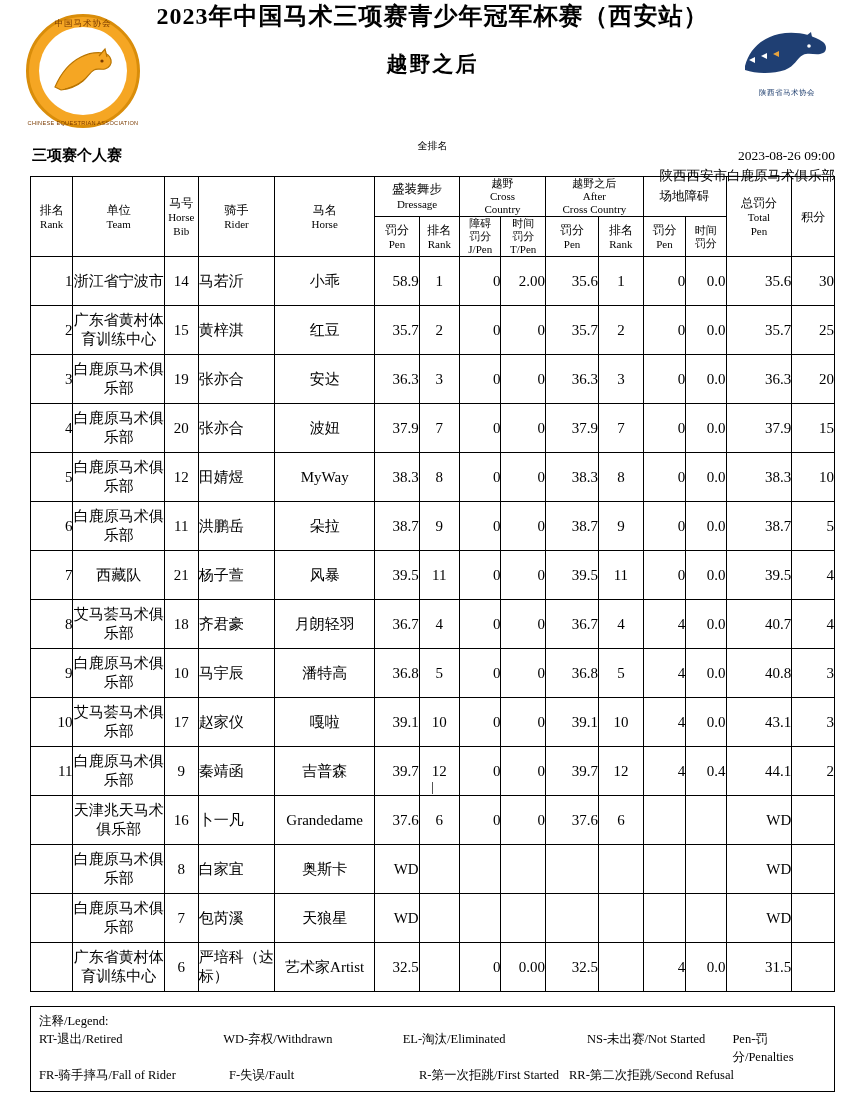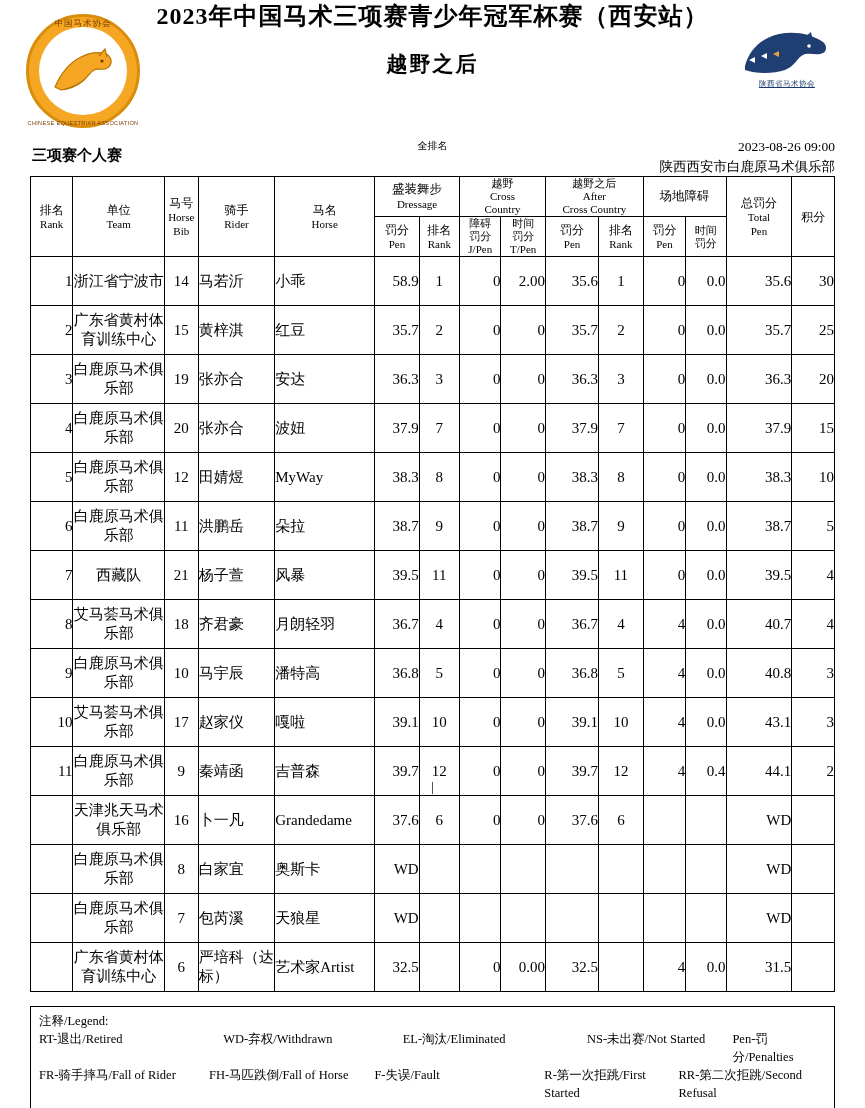--- a/index.html
+++ b/index.html
@@ -87,22 +87,21 @@
     text-align: center;
   }
   .logo-right .glyph {
     width: 96px;
     height: 52px;
   }
   .logo-right .cap {
     font-size: 7.5px;
     color: #1a3a6b;
     letter-spacing: 0.5px;
-    margin-top: 1px;
-    text-decoration: underline;
+    margin-top: 10px;
   }
 
   .title-main {
     text-align: center;
     font-size: 24px;
     font-weight: bold;
     letter-spacing: 1px;
     font-family: "Liberation Serif", serif;
   }
   .title-sub {
@@ -130,21 +129,21 @@
     position: absolute;
     left: 0;
     top: 9px;
     width: 865px;
     text-align: center;
     font-size: 10px;
   }
   .meta .right {
     position: absolute;
     right: 30px;
-    top: 7px;
+    top: 16px;
     text-align: right;
     font-size: 13.5px;
     line-height: 20px;
   }
 
   
   .tbl-wrap {
     margin: 0 30px;
   }
   table.results {
@@ -177,21 +176,21 @@
     height: 48px;
     font-size: 15px;
   }
 
   .rank-cell { text-align: right; padding-right: 8px; font-size: 15px; }
   .team-cell { text-align: center; }
   .team-long { font-size: 11.5px; margin-top: 36px; }
   .team-short { font-size: 15px; }
   .bib-cell { text-align: center; font-size: 15px; }
   .rider-cell { text-align: left; padding-left: 12px; font-size: 16px; }
-  .horse-cell { text-align: left; padding-left: 10px; font-size: 15px; }
+  .horse-cell { text-align: center; padding-left: 10px; font-size: 15px; }
   .num { text-align: right; padding-right: 7px; font-size: 15px; }
   .numc { text-align: center; font-size: 15px; }
 
   
   .legend {
     margin: 14px 30px 0 30px;
     width: 805px;
     border: 1px solid #000;
     box-sizing: border-box;
     padding: 5px 8px 7px 8px;
@@ -631,21 +630,20 @@
     <div class="title">注释/Legend:</div>
     <div class="row">
       <span class="lg1">RT-退出/Retired</span>
       <span class="lg2">WD-弃权/Withdrawn</span>
       <span class="lg3">EL-淘汰/Eliminated</span>
       <span class="lg4">NS-未出赛/Not Started</span>
       <span>Pen-罚分/Penalties</span>
     </div>
     <div class="row">
       <span class="lg1">FR-骑手摔马/Fall of Rider</span>
-      <span class="lg2">FH-马匹跌倒/Fall of Horse</span>
       <span class="lg3">F-失误/Fault</span>
       <span class="lg4">R-第一次拒跳/First Started</span>
       <span>RR-第二次拒跳/Second Refusal</span>
     </div>
   </div>
 
   <div class="tick"></div>
 </div>
 
 </body></html>

